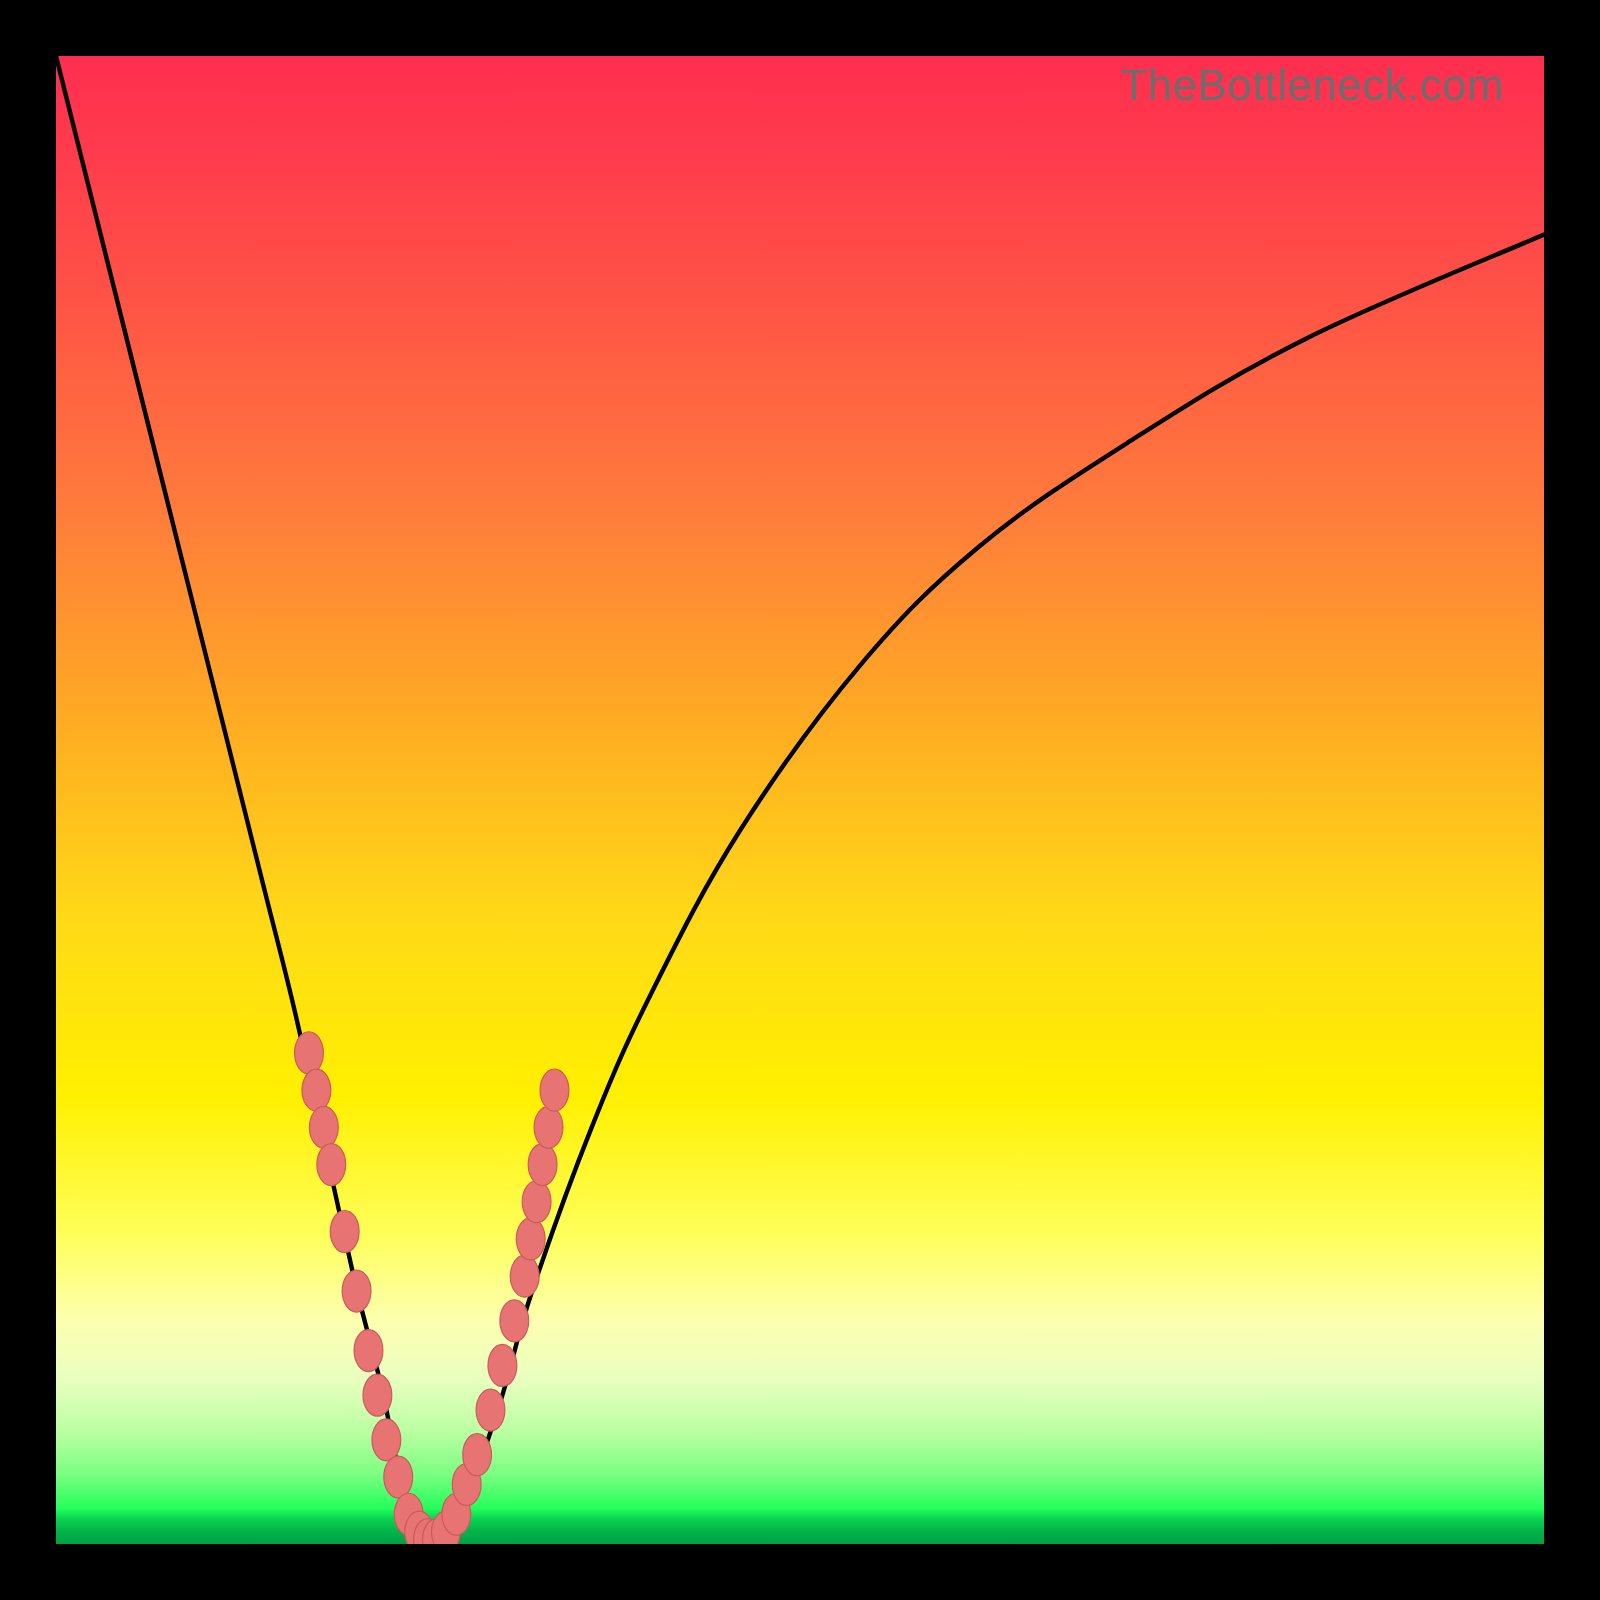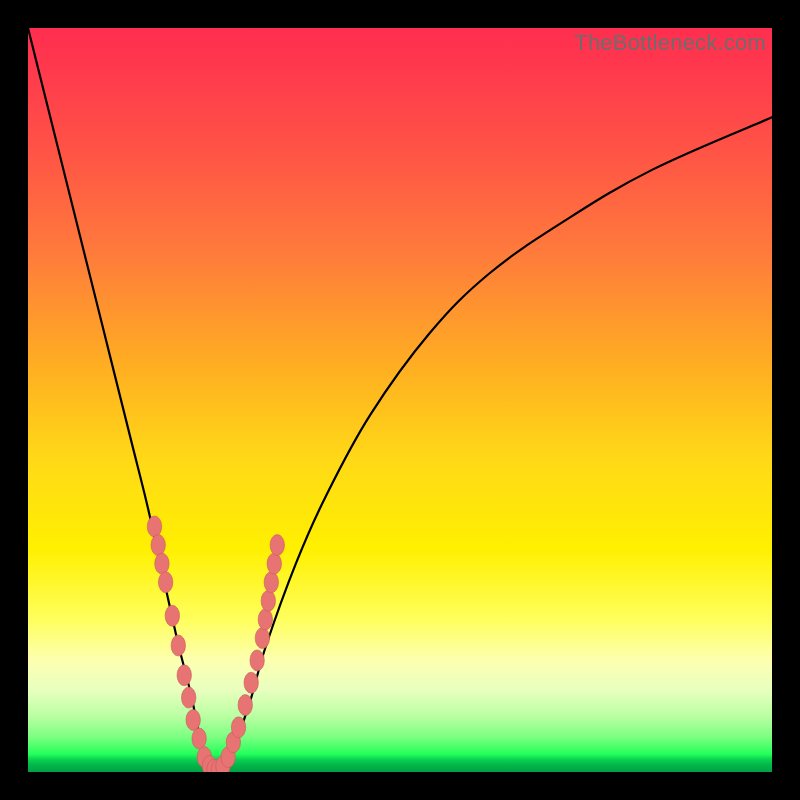--- a/index.html
+++ b/index.html
@@ -42,21 +42,21 @@
       #24ff5a 97.6%,
       #09d452 98.3%,
       #04b84a 99%,
       #00a043 100%
     );
   }
   
   .watermark {
     position: absolute;
     top: 2px;
-    right: 6px;
+    right: 20px;
     color: #6d6d6d;
     font-size: 22px;
     font-weight: 500;
     letter-spacing: 0.2px;
   }
   svg.curve {
     position: absolute;
     left: 0;
     top: 0;
     width: 744px;

